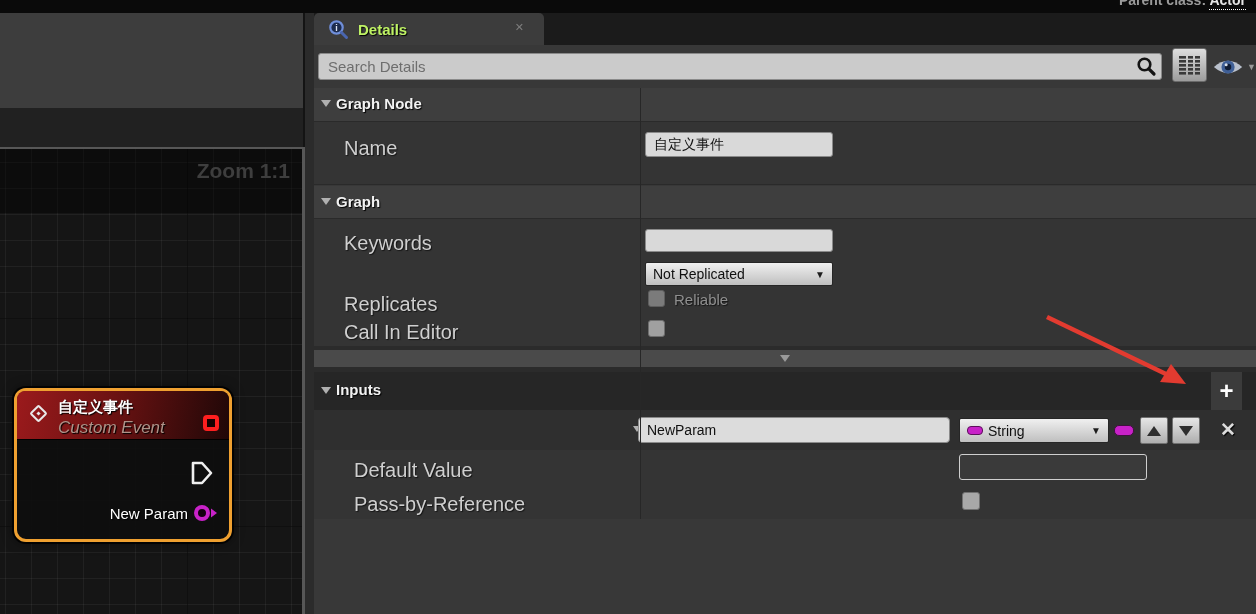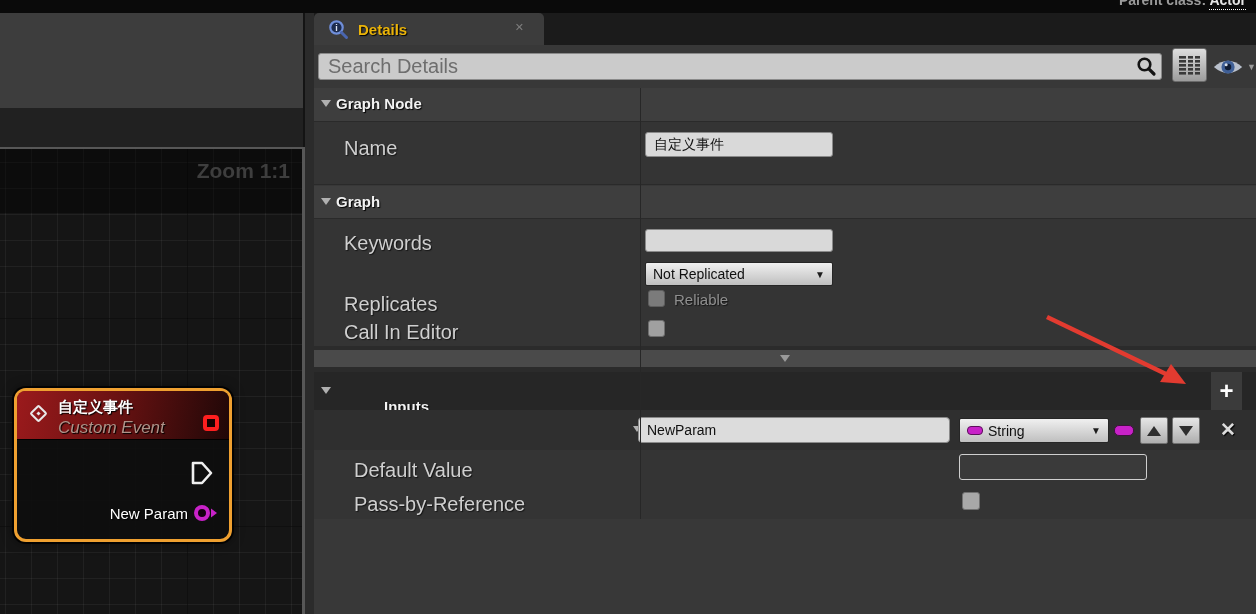--- a/index.html
+++ b/index.html
@@ -48,27 +48,27 @@
   .param-label { font-size:15px; color:#ffffff; text-shadow:1px 1px 1px #000; }
 
   
   .splitter { position:absolute; left:305px; top:13px; width:9px; height:601px; background:#2b2b2b; }
 
   
   .details { position:absolute; left:314px; top:13px; width:942px; height:601px; background:#383838; }
   .tabbar { position:absolute; left:0; top:0; width:942px; height:32px; background:#1b1b1b; }
   .tab { position:absolute; left:0; top:0; width:230px; height:32px; background:#3c3c3c; border-radius:5px 5px 0 0;
       display:flex; align-items:center; padding-left:14px; gap:9px; }
-  .tab-label { font-size:15px; font-weight:bold; color:#eab308; text-shadow:1px 1px 1px #000; }
+  .tab-label { font-size:15px; font-weight:bold; color:#bef264; text-shadow:1px 1px 1px #000; }
   .tab-close { position:absolute; right:20px; top:8px; font-size:11px; color:#7e7e7e; cursor:pointer; }
 
   .searchrow { position:absolute; left:0; top:32px; width:942px; height:43px; background:#383838; }
   .searchbox { position:absolute; left:4px; top:8px; width:844px; height:27px; }
   .searchbox input { width:100%; height:100%; border:1px solid #8a8a8a; border-radius:3px; background:#cbcbcb;
-      font-family:inherit; font-size:20px; color:#222; padding:0 30px 0 9px; outline:none; }
+      font-family:inherit; font-size:15px; color:#222; padding:0 30px 0 9px; outline:none; }
   .searchbox input::placeholder { color:#6e6e6e; }
   .search-icon { position:absolute; right:5px; top:3px; }
   .gridbtn { position:absolute; left:858px; top:3px; width:35px; height:34px; border:1px solid #6a6a6a; border-radius:3px;
       background:linear-gradient(#dedede,#9c9c9c); display:flex; align-items:center; justify-content:center; }
   .eyewrap { position:absolute; left:898px; top:8px; width:44px; height:27px; display:flex; align-items:center; gap:3px; }
   .eye-caret { font-size:9px; color:#9a9a9a; }
 
   
   .band { position:absolute; left:0; width:942px; }
   .cat { background:#3e3e3e; border-bottom:1px solid #2a2a2a; }
@@ -227,21 +227,21 @@
     <div class="checkbox" style="left:334px;top:307px;width:17px;height:17px;background:#a0a0a0;border:1px solid #6e6e6e;"></div>
 
     <div class="band" style="top:333px;height:4px;background:#2b2b2b;"></div>
     <div class="band expanderbar" style="top:337px;height:17px;">
       <div class="tri-down"></div>
     </div>
     <div class="band" style="top:354px;height:5px;background:#2b2b2b;"></div>
 
     <div class="band inputs-header" style="top:359px;height:38px;">
       <div class="tri-down" style="left:7px;top:15px;"></div>
-      <div class="cat-title" style="top:26px;margin-left:48px;">Inputs</div>
+      <div class="cat-title" style="top:9px;">Inputs</div>
       <button class="plusbtn">+</button>
     </div>
 
     <div class="band newparam-row" style="top:397px;height:40px;"></div>
     <div class="tri-down" style="left:319px;top:413px;border-left-width:4px;border-right-width:4px;border-top-width:6px;"></div>
     <input class="textfield" style="left: 324px; top: 404px; width: 312px; height: 26px; border-radius: 4px; background: rgb(220, 220, 220);" value="NewParam">
     <div class="dropdown" style="left:645px;top:405px;width:150px;height:25px;">
       <span class="type-pill"></span>
       <span>String</span>
       <span class="dd-arrow">▼</span>

